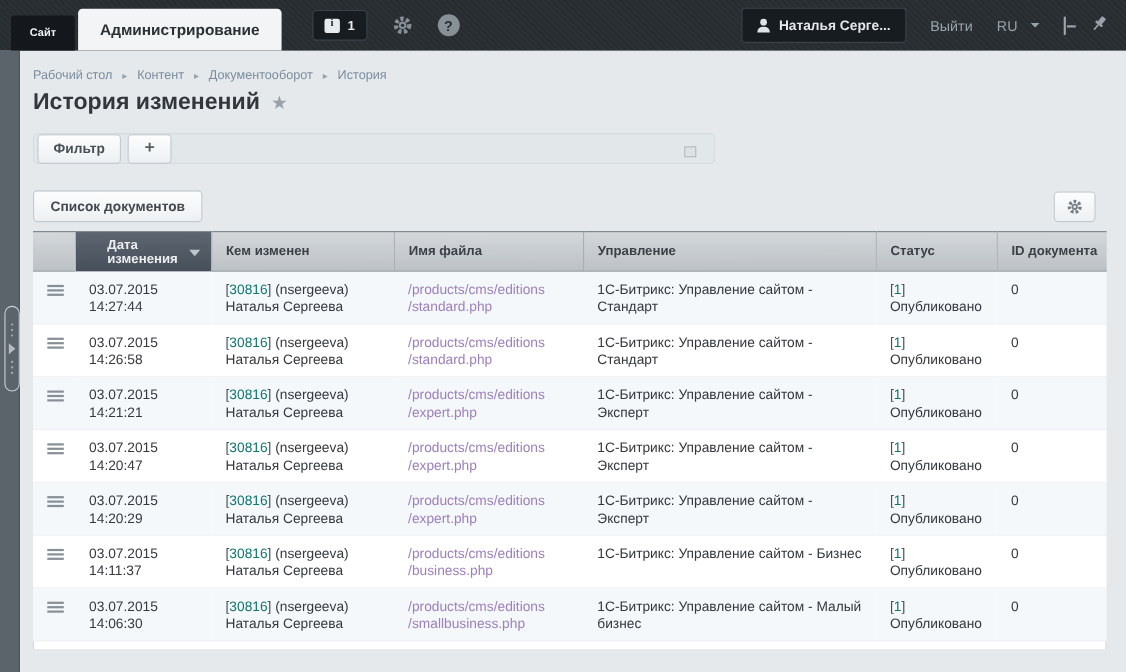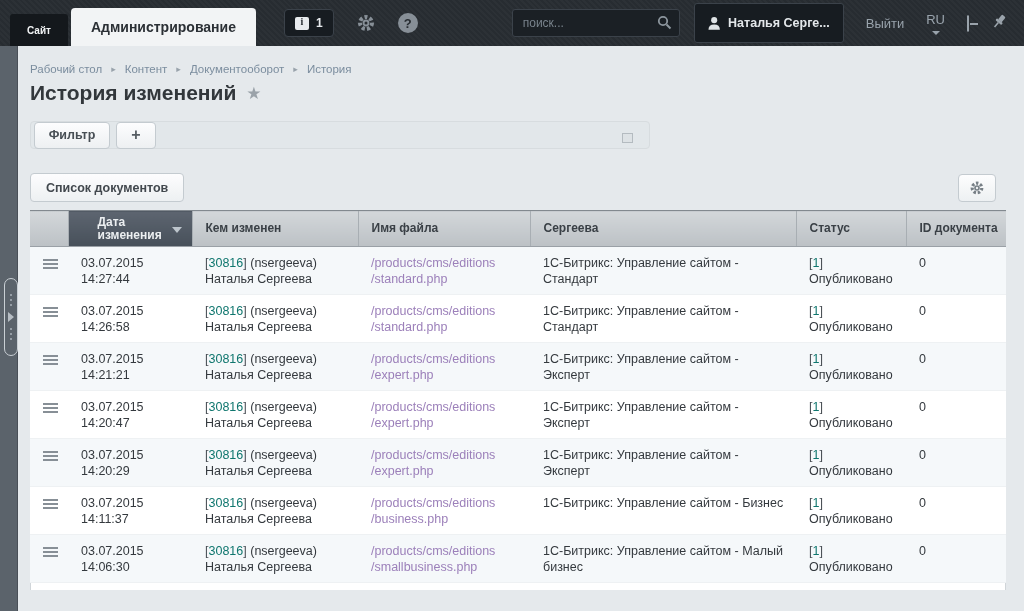--- a/index.html
+++ b/index.html
@@ -38,25 +38,25 @@
   .search-wrap { align-self:center; position:relative; }
   .search-input {
     width:168px; height:28px; background:#1b2025; border:1px solid #3b424a; border-radius:3px;
     color:#c7ced4; font-size:12px; padding:0 28px 0 10px; outline:none;
     font-family:"Liberation Sans",sans-serif;
   }
   .search-input::placeholder { color:#79838c; }
   .search-icon { position:absolute; right:8px; top:6px; }
   .user-btn {
     align-self:center; margin-left:14px; background:#171c21; border:1px solid #3b424a; border-radius:3px;
-    height:40px; padding:0 13px; display:flex; align-items:center; gap:8px; cursor:pointer;
+    height:32px; padding:0 13px; display:flex; align-items:center; gap:8px; cursor:pointer;
     color:#e3e7ea; font-size:12.5px; font-weight:bold; max-width:150px; white-space:nowrap;
   }
   .tb-link { align-self:center; margin-left:22px; color:#99a3ac; font-size:13px; cursor:pointer; }
-  .lang { display:flex; align-items:center; gap:4px;flex-direction:column; }
+  .lang { display:flex; align-items:center; gap:12px; }
   .caret-down { width:0; height:0; border-left:4px solid transparent; border-right:4px solid transparent;
     border-top:4px solid #99a3ac; }
   .panel-icon { width:18px; height:14px; border:1px solid #9aa3ab; border-radius:2px; position:relative; }
   .panel-icon:before { content:""; position:absolute; left:2px; right:2px; top:2px; height:3px; background:#9aa3ab; }
   .panel-icon:after  { content:""; position:absolute; left:2px; top:7px; width:8px; height:2px; background:#9aa3ab; }
   .pin-last { margin-right:16px; }
 
   
   .left-rail { position:absolute; left:0; top:46px; bottom:0; width:18px; background:#5b636b;
     border-right:1px solid #494f57; z-index:4; }
@@ -152,27 +152,20 @@
       <circle cx="10" cy="10" r="1.5" fill="#272c31"></circle>
     </svg>
   </div>
 
   <div class="icon-btn tb-center">
     <span class="help-circle">?</span>
   </div>
 
   <div class="tb-spacer"></div>
 
-  <div class="search-wrap">
-    <input class="search-input" type="text" placeholder="поиск..." style="">
-    <svg class="search-icon" width="15" height="15" viewBox="0 0 15 15">
-      <circle cx="6" cy="6" r="4.2" fill="none" stroke="#8d969e" stroke-width="1.8"></circle>
-      <line x1="9.5" y1="9.5" x2="13.5" y2="13.5" stroke="#8d969e" stroke-width="2"></line>
-    </svg>
-  </div>
 
   <div class="user-btn">
     <svg width="13" height="14" viewBox="0 0 13 14">
       <circle cx="6.5" cy="4" r="3.2" fill="#dfe3e6"></circle>
       <path d="M0.5 14 Q0.5 8.5 6.5 8.5 Q12.5 8.5 12.5 14 Z" fill="#dfe3e6"></path>
     </svg>
     <span>Наталья Серге...</span>
   </div>
 
   <span class="tb-link">Выйти</span>
@@ -256,21 +249,21 @@
       </colgroup>
       <thead>
         <tr>
           <th></th>
           <th class="sorted">
             <span>Дата изменения</span>
             <span class="sort-arrow"></span>
           </th>
           <th>Кем изменен</th>
           <th>Имя файла</th>
-          <th>Сергеева</th>
+          <th>Управление</th>
           <th>Статус</th>
           <th>ID документа</th>
         </tr>
       </thead>
       <tbody>
           <tr class="odd">
     <td>
       <span class="row-menu">
         <span></span><span></span><span></span>
       </span>

